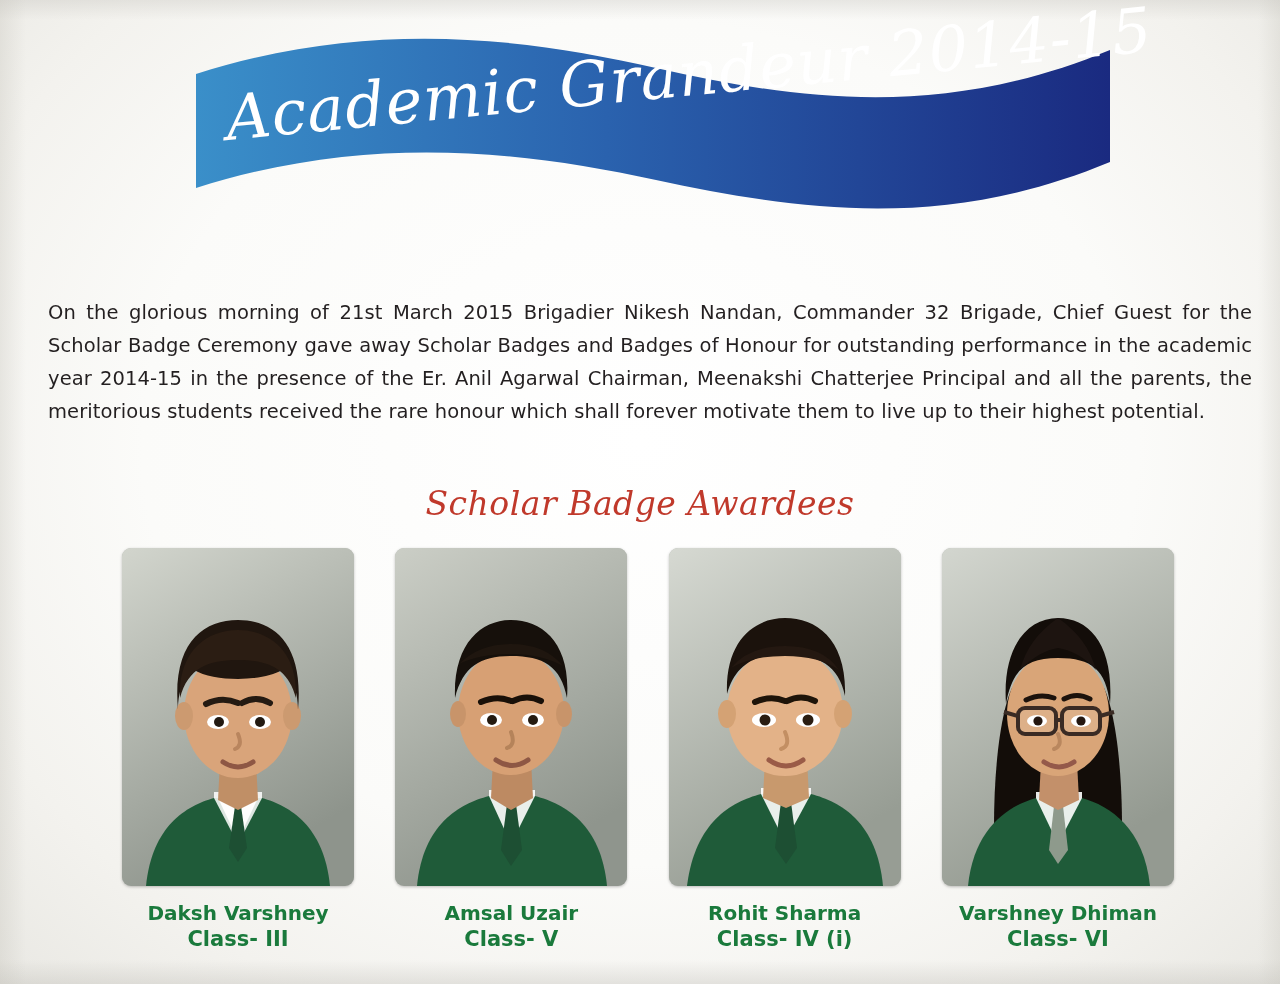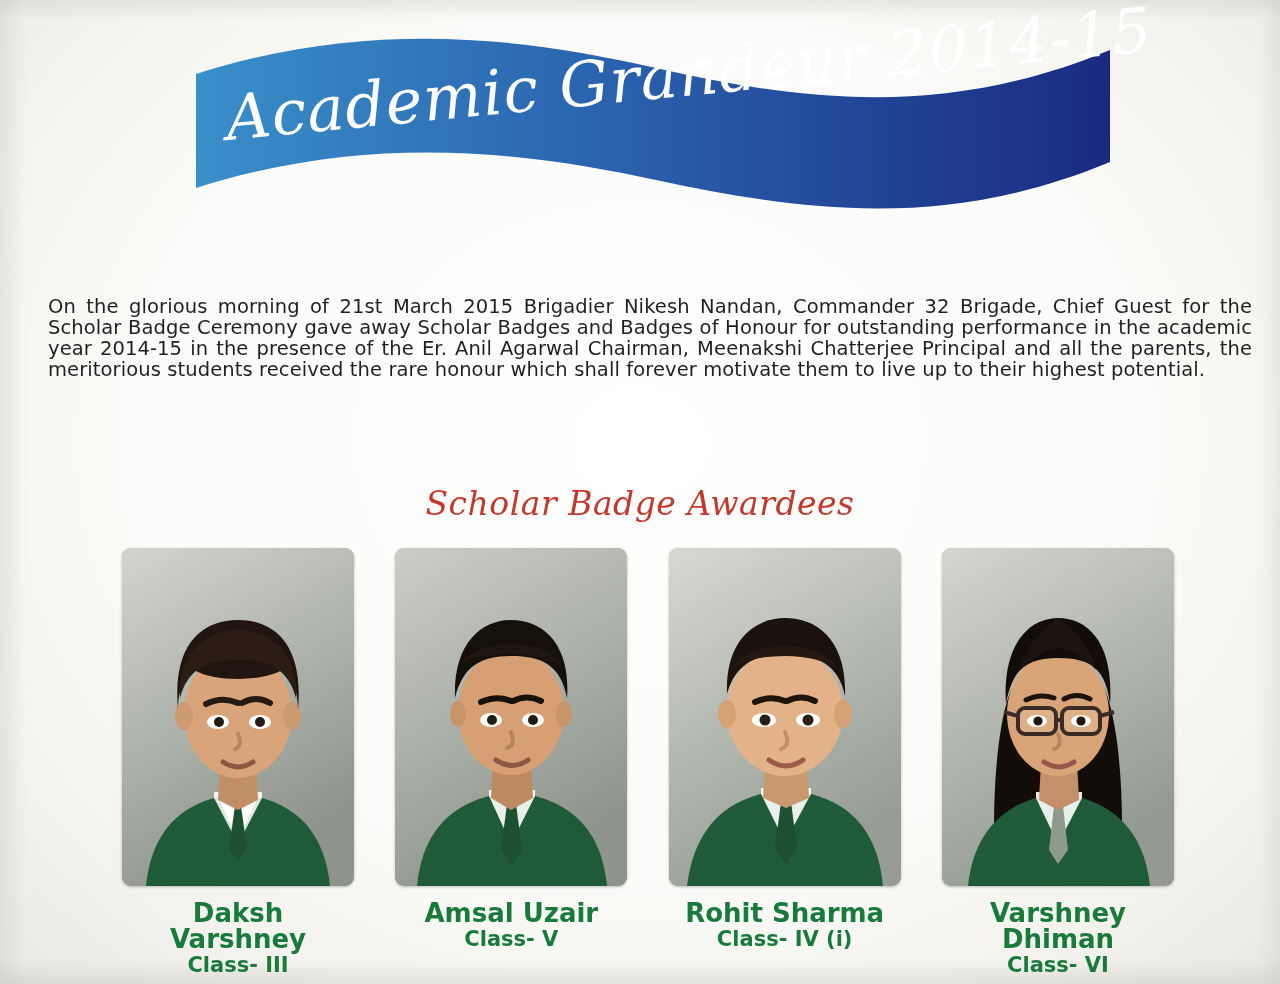--- a/index.html
+++ b/index.html
@@ -56,21 +56,21 @@
   }
 
   
   .article {
     position: absolute;
     left: 48px;
     top: 276px;
     width: 1204px;
     font-family: "DejaVu Sans", sans-serif;
     font-size: 19.5px;
-    line-height: 21px;
+    line-height: 33px;
     color: #231f20;
     text-align: justify;
     letter-spacing: 0.1px;
   }
 
   
   .section-heading {
     position: absolute;
     top: 484px;
     left: 0;
@@ -106,21 +106,21 @@
     position: relative;
     box-shadow: 0 1px 3px rgba(0,0,0,0.25);
     background: #b9bdb6;
   }
   .photo svg { display: block; width: 100%; height: 100%; }
 
   .awardee-name {
     margin-top: 14px;
     font-family: "DejaVu Sans", sans-serif;
     font-weight: bold;
-    font-size: 26px;
+    font-size: 20px;
     color: #1a7a3c;
     line-height: 26px;
     text-align: center;
   }
   .awardee-class {
     font-family: "DejaVu Sans", sans-serif;
     font-weight: bold;
     font-size: 21px;
     color: #1a7a3c;
     line-height: 26px;

